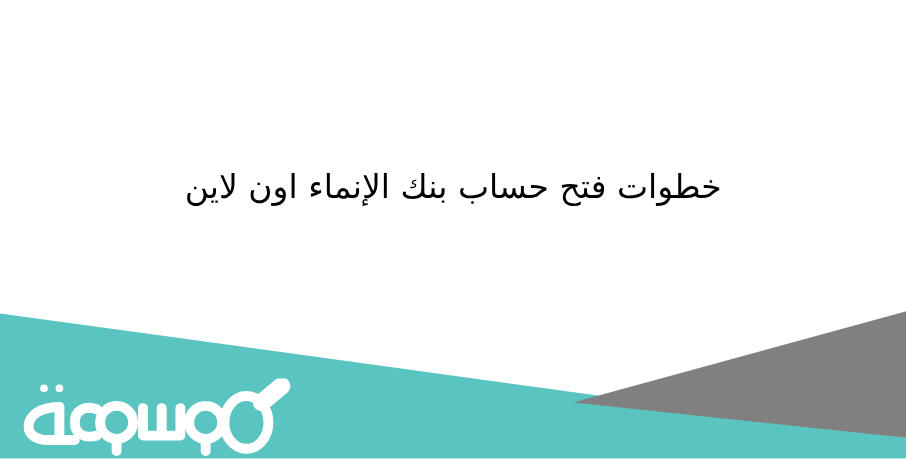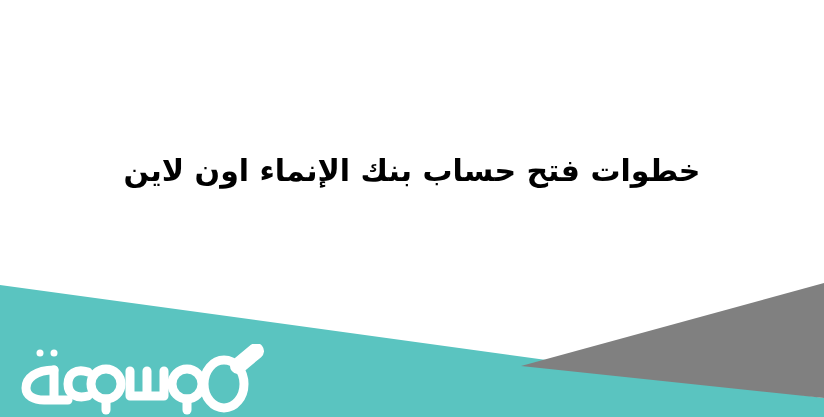--- a/index.html
+++ b/index.html
@@ -23,21 +23,21 @@
     position: absolute;
     left: 0;
     top: 148px;
     width: 824px;
     text-align: center;
     direction: rtl;
     unicode-bidi: isolate;
     color: #000000;
     font-family: "DejaVu Sans", "Liberation Sans", sans-serif;
     font-size: 30px;
-    font-weight: 700;
+    font-weight: 400;
     line-height: 46px;
     letter-spacing: 0;
     white-space: nowrap;
   }
   
   #banner {
     position: absolute;
     left: 0;
     top: 0;
     width: 824px;

